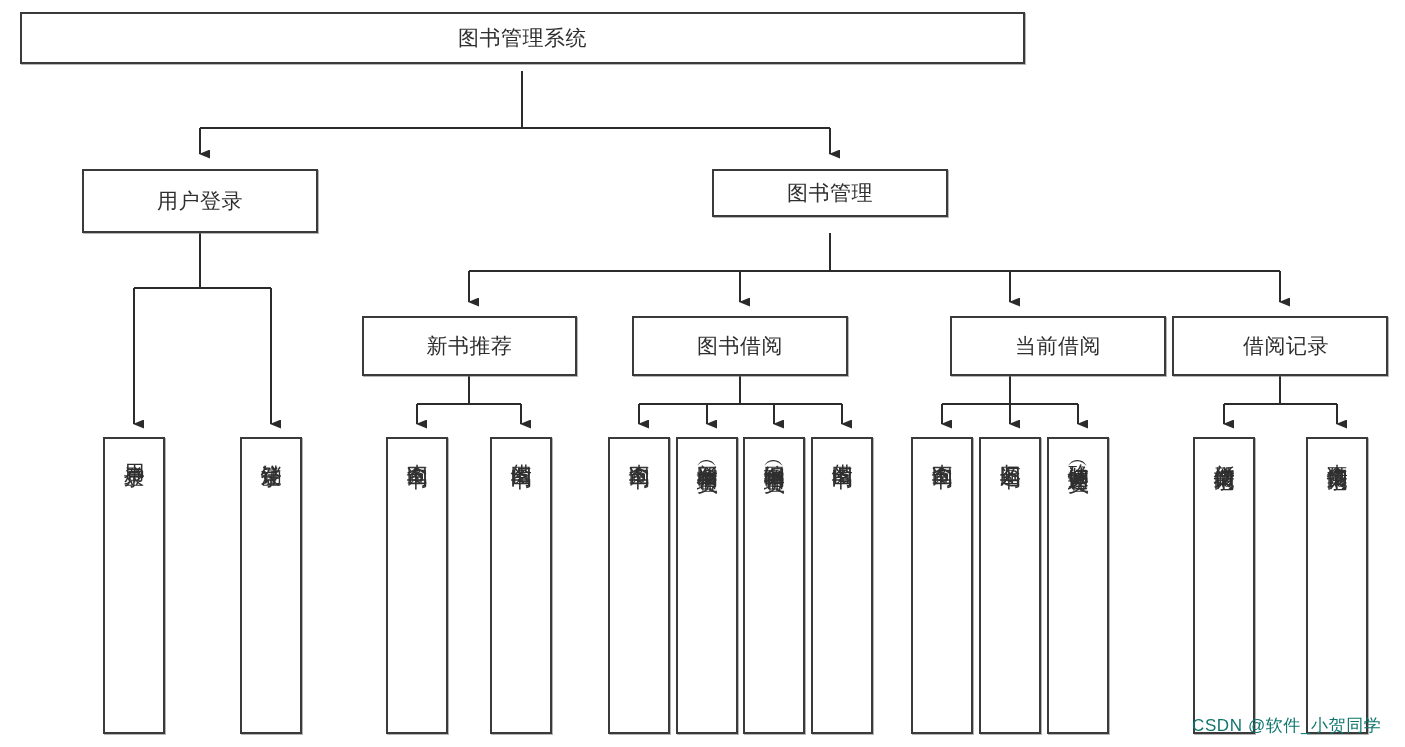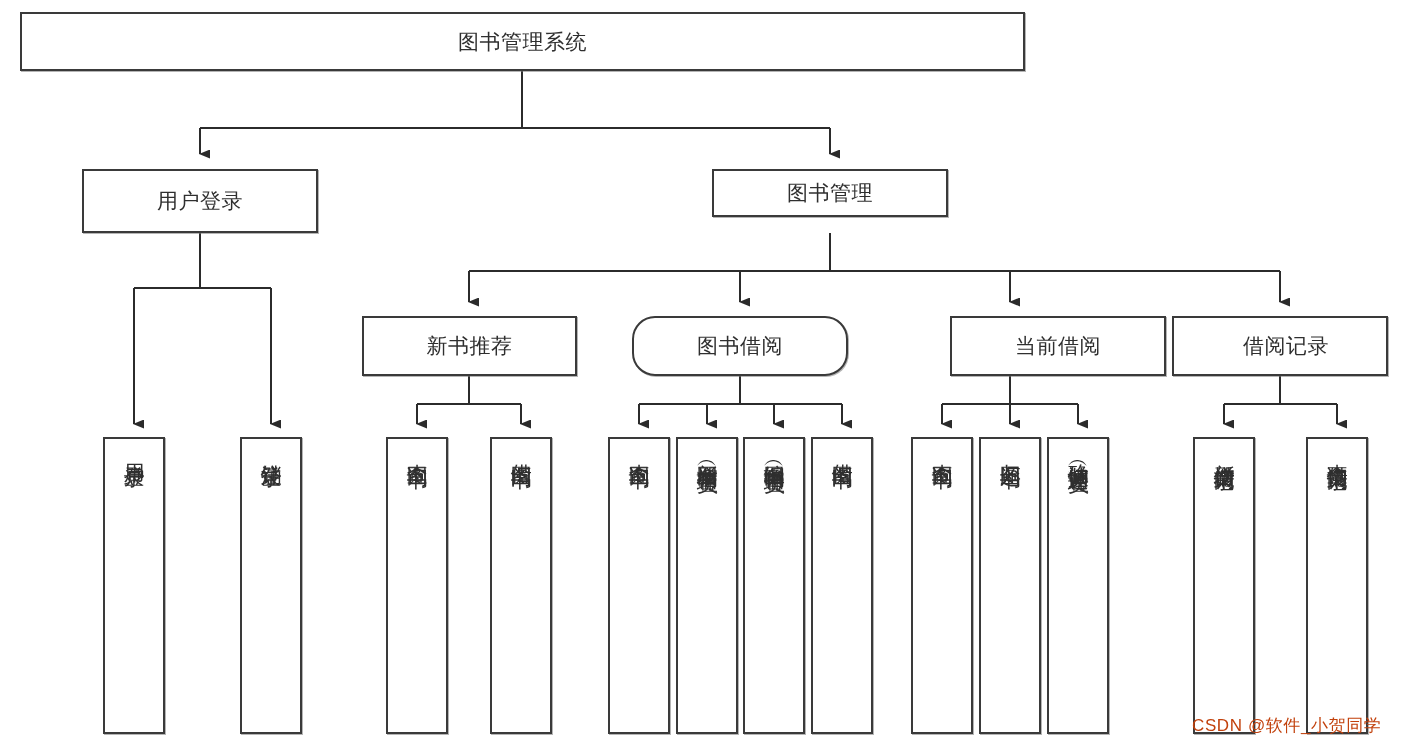--- a/index.html
+++ b/index.html
@@ -59,21 +59,21 @@
     font-size: 21px;
     line-height: 1.25;
     letter-spacing: 1.5px;
     white-space: nowrap;
   }
   .watermark {
     position: absolute;
     left: 1192px;
     top: 714px;
     font-size: 17px;
-    color: #c2410c;
+    color: #0f766e;
     letter-spacing: 0.6px;
     user-select: none;
     white-space: nowrap;
   }
 </style>
 </head>
 <body>
 
 <div id="diagram-root">
 
@@ -120,35 +120,35 @@
       <path d="M 1010,404 L 1010,424" marker-end="url(#arrowhead)"></path>
       <path d="M 1078,404 L 1078,424" marker-end="url(#arrowhead)"></path>
 
       <path d="M 1280,376 L 1280,404"></path>
       <path d="M 1224,404 L 1337,404"></path>
       <path d="M 1224,404 L 1224,424" marker-end="url(#arrowhead)"></path>
       <path d="M 1337,404 L 1337,424" marker-end="url(#arrowhead)"></path>
     </g>
   </svg>
 
-  <div class="node-box" style="left:20px; top:12px; width:1005px; height:59px;justify-content:center;">
+  <div class="node-box" style="left:20px; top:12px; width:1005px; height:52px;justify-content:center;">
     <span class="node-label">图书管理系统</span>
   </div>
 
   <div class="node-box" style="left:82px; top:169px; width:236px; height:64px;">
     <span class="node-label">用户登录</span>
   </div>
   <div class="node-box" style="left:712px; top:169px; width:236px; height:48px;">
     <span class="node-label">图书管理</span>
   </div>
 
   <div class="node-box" style="left:362px; top:316px; width:215px; height:60px;">
     <span class="node-label">新书推荐</span>
   </div>
-  <div class="node-box" style="left:632px; top:316px; width:216px; height:60px;border-radius:23px;">
+  <div class="node-box" style="left:632px; top:316px; width:216px; height:60px;">
     <span class="node-label">图书借阅</span>
   </div>
   <div class="node-box" style="left:902px; top:316px; width:216px; height:60px;margin-left:48px;">
     <span class="node-label">当前借阅</span>
   </div>
   <div class="node-box" style="left:1172px; top:316px; width:216px; height:60px;padding-left:12px;">
     <span class="node-label">借阅记录</span>
   </div>
 
   <div class="node-box vertical" style="left:103px; top:437px; width:62px; height:297px;">

